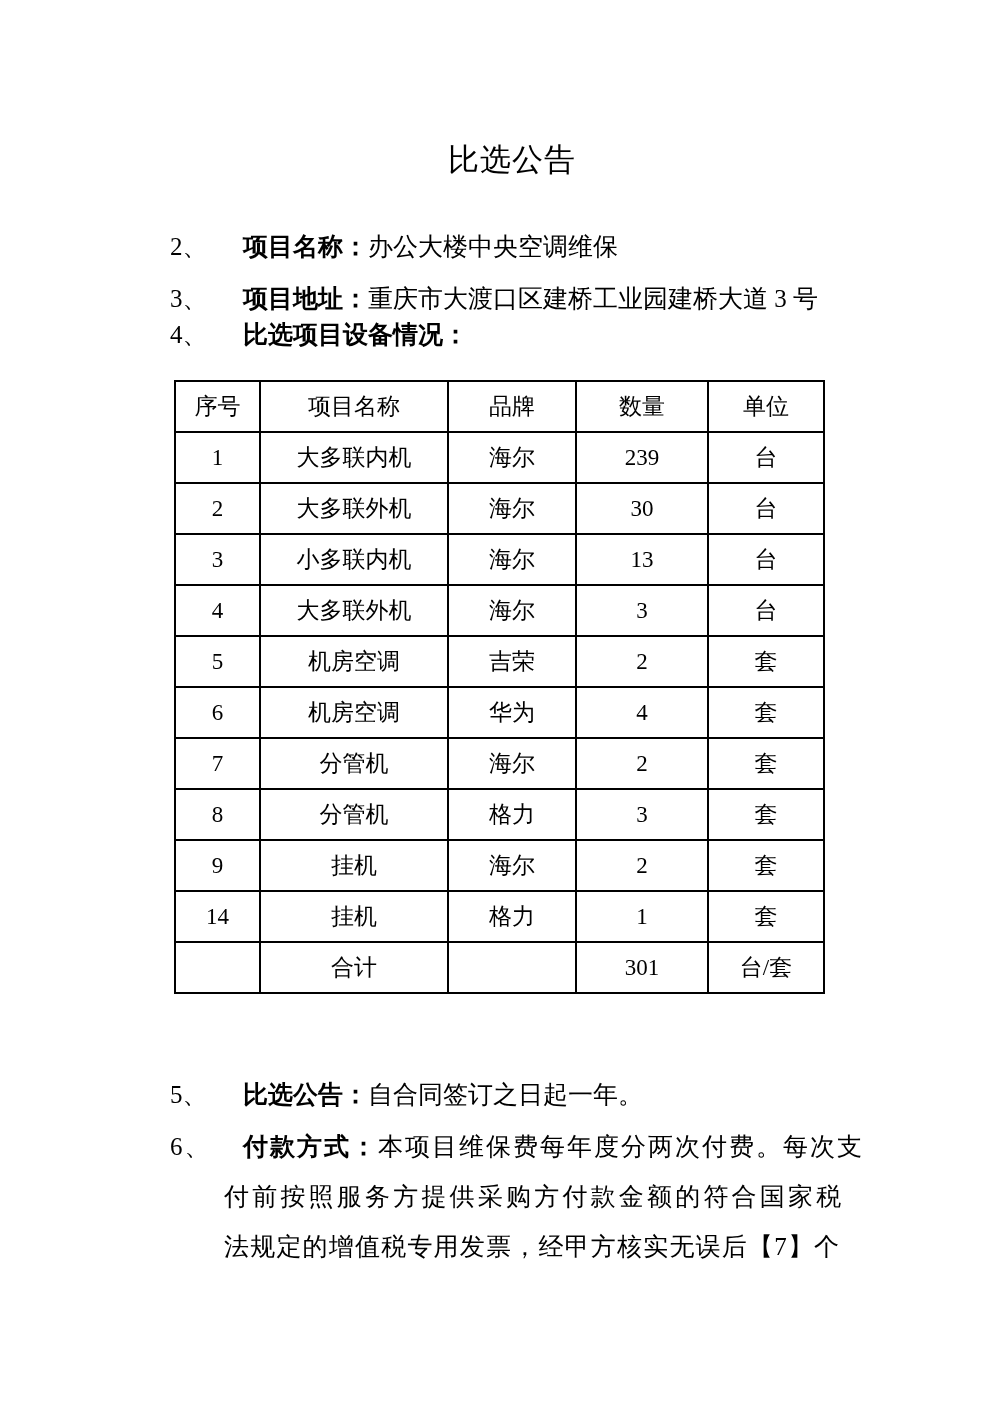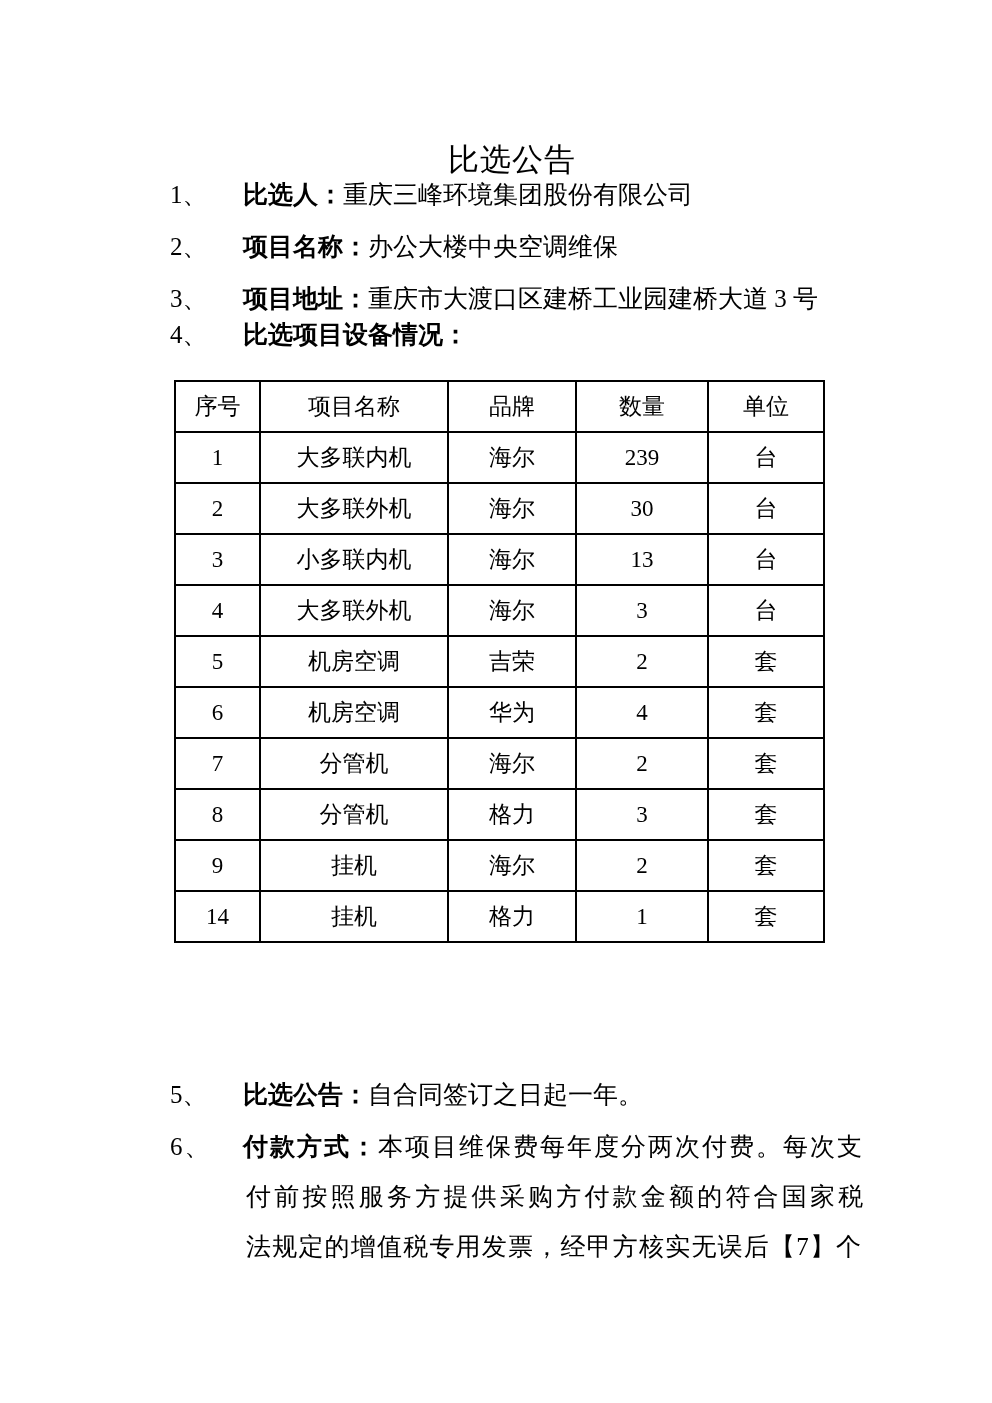--- a/index.html
+++ b/index.html
@@ -38,21 +38,21 @@
   .item .num {
     display: inline-block;
     width: 73px;
     font-weight: normal;
   }
   .item .lbl {
     font-weight: bold;
   }
   .cont-line {
     position: absolute;
-    left: 246px;
+    left: 224px;
     font-size: 25px;
     line-height: 1.2;
     white-space: nowrap;
   }
   .ls1 { letter-spacing: 2px; }
   .ls2 { letter-spacing: 3.2px; }
   .ls3 { letter-spacing: 1.2px; }
   .equip-table {
     position: absolute;
     top: 380px;
@@ -77,23 +77,20 @@
   .c3 { width: 132px; }
   .c4 { width: 116px; }
 </style>
 </head>
 <body>
 
 <div class="page">
 
   <h1 class="title">比选公告</h1>
 
-  <div class="item" style="top:180px">
-    <span class="num">1、</span><span class="lbl">比选人：</span><span>重庆三峰环境集团股份有限公司</span>
-  </div>
 
   <div class="item" style="top:232px">
     <span class="num">2、</span><span class="lbl">项目名称：</span><span>办公大楼中央空调维保</span>
   </div>
 
   <div class="item" style="top:284px">
     <span class="num">3、</span><span class="lbl">项目地址：</span><span>重庆市大渡口区建桥工业园建桥大道 3 号</span>
   </div>
 
   <div class="item" style="top:320px">
@@ -181,20 +178,27 @@
           <td>2</td>
           <td>套</td>
         </tr>
         <tr>
           <td>14</td>
           <td>挂机</td>
           <td>格力</td>
           <td>1</td>
           <td>套</td>
         </tr>
+        <tr>
+          <td></td>
+          <td>合计</td>
+          <td></td>
+          <td>301</td>
+          <td>台/套</td>
+        </tr>
       </tbody>
   </table>
 
   <div class="item" style="top:1080px">
     <span class="num">5、</span><span class="lbl">比选公告：</span><span>自合同签订之日起一年。</span>
   </div>
 
   <div class="item ls1" style="top:1132px">
     <span class="num">6、</span><span class="lbl">付款方式：</span><span>本项目维保费每年度分两次付费。每次支</span>
   </div>

